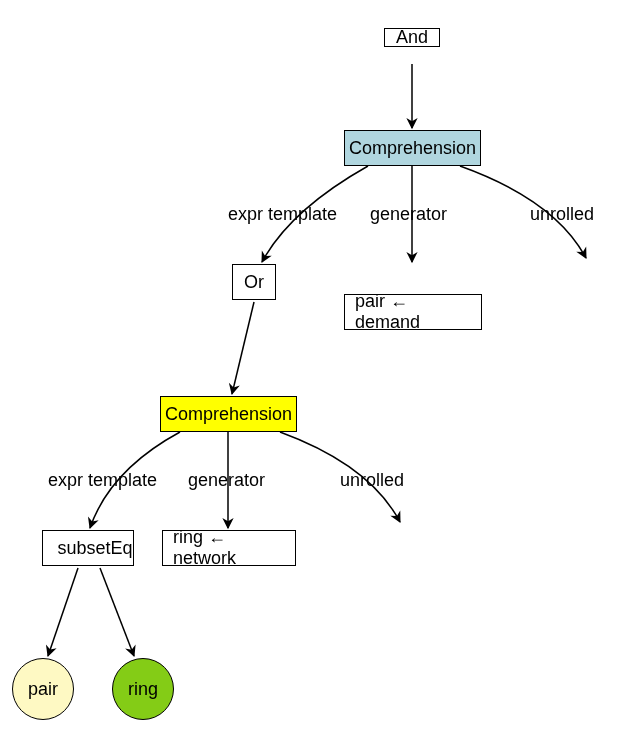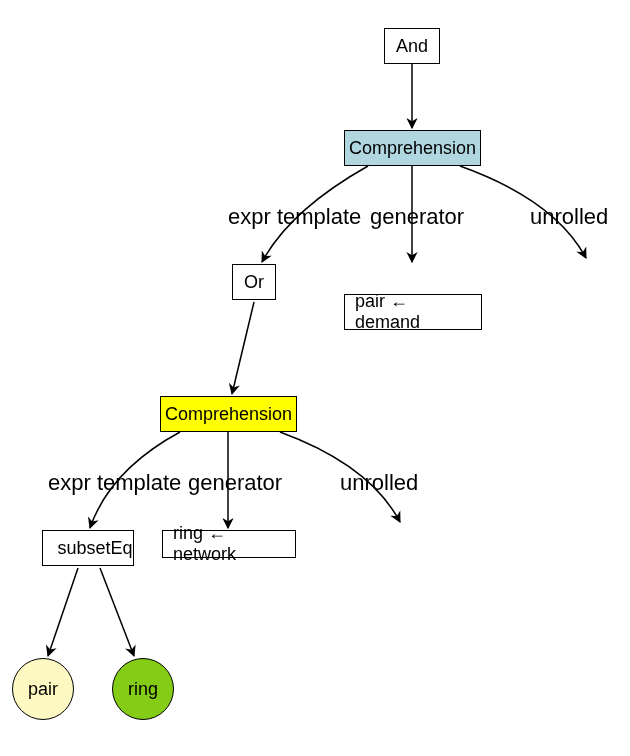--- a/index.html
+++ b/index.html
@@ -25,21 +25,21 @@
       border: 1px solid #000;
       border-radius: 50%;
       display: flex;
       align-items: center;
       justify-content: center;
     }
     .edge-label {
       position: absolute;
       background: transparent;
       white-space: nowrap;
-      font-size: 22px;
+      font-size: 18px;
     }
     svg.edges {
       position: absolute;
       top: 0; left: 0;
       width: 630px;
       height: 756px;
       pointer-events: none;
     }
   </style>
 </head>
@@ -66,21 +66,21 @@
 
   <path d="M 228 432 L 228 528" stroke="#000" fill="none" stroke-width="1.5" marker-end="url(#arrow)"></path>
 
   <path d="M 280 432 Q 370 465 400 522" stroke="#000" fill="none" stroke-width="1.5" marker-end="url(#arrow)"></path>
 
   <path d="M 78 568 L 48 656" stroke="#000" fill="none" stroke-width="1.5" marker-end="url(#arrow)"></path>
 
   <path d="M 100 568 L 134 656" stroke="#000" fill="none" stroke-width="1.5" marker-end="url(#arrow)"></path>
 </svg>
 
-<div class="node-rect" style="left:384px; top:28px; width:56px; height:36px;">
+<div class="node-rect" style="left:384px; top:28px; width:56px; height:19px;">
   <span>And</span>
 </div>
 
 <div class="node-rect" style="left:344px; top:130px; width:137px; height:36px; background:#b0d6df;">
   <span>Comprehension</span>
 </div>
 
 <div class="node-rect" style="left:232px; top:264px; width:44px; height:36px;">
   <span>Or</span>
 </div>
@@ -90,21 +90,21 @@
 </div>
 
 <div class="node-rect" style="left:160px; top:396px; width:137px; height:36px; background:#ffff00;">
   <span>Comprehension</span>
 </div>
 
 <div class="node-rect" style="left:42px; top:530px; width:92px; height:36px;padding-left:24px;">
   <span>subsetEq</span>
 </div>
 
-<div class="node-rect" style="left:162px; top:530px; width:134px; height:28px;">
+<div class="node-rect" style="left:162px; top:530px; width:134px; height:36px;">
   <span>ring ← network</span>
 </div>
 
 <div class="node-circle" style="left:12px; top:658px; width:62px; height:62px; background:#fef9c3;">
   <span>pair</span>
 </div>
 
 <div class="node-circle" style="left:112px; top:658px; width:62px; height:62px; background:#84cc16;">
   <span>ring</span>
 </div>

